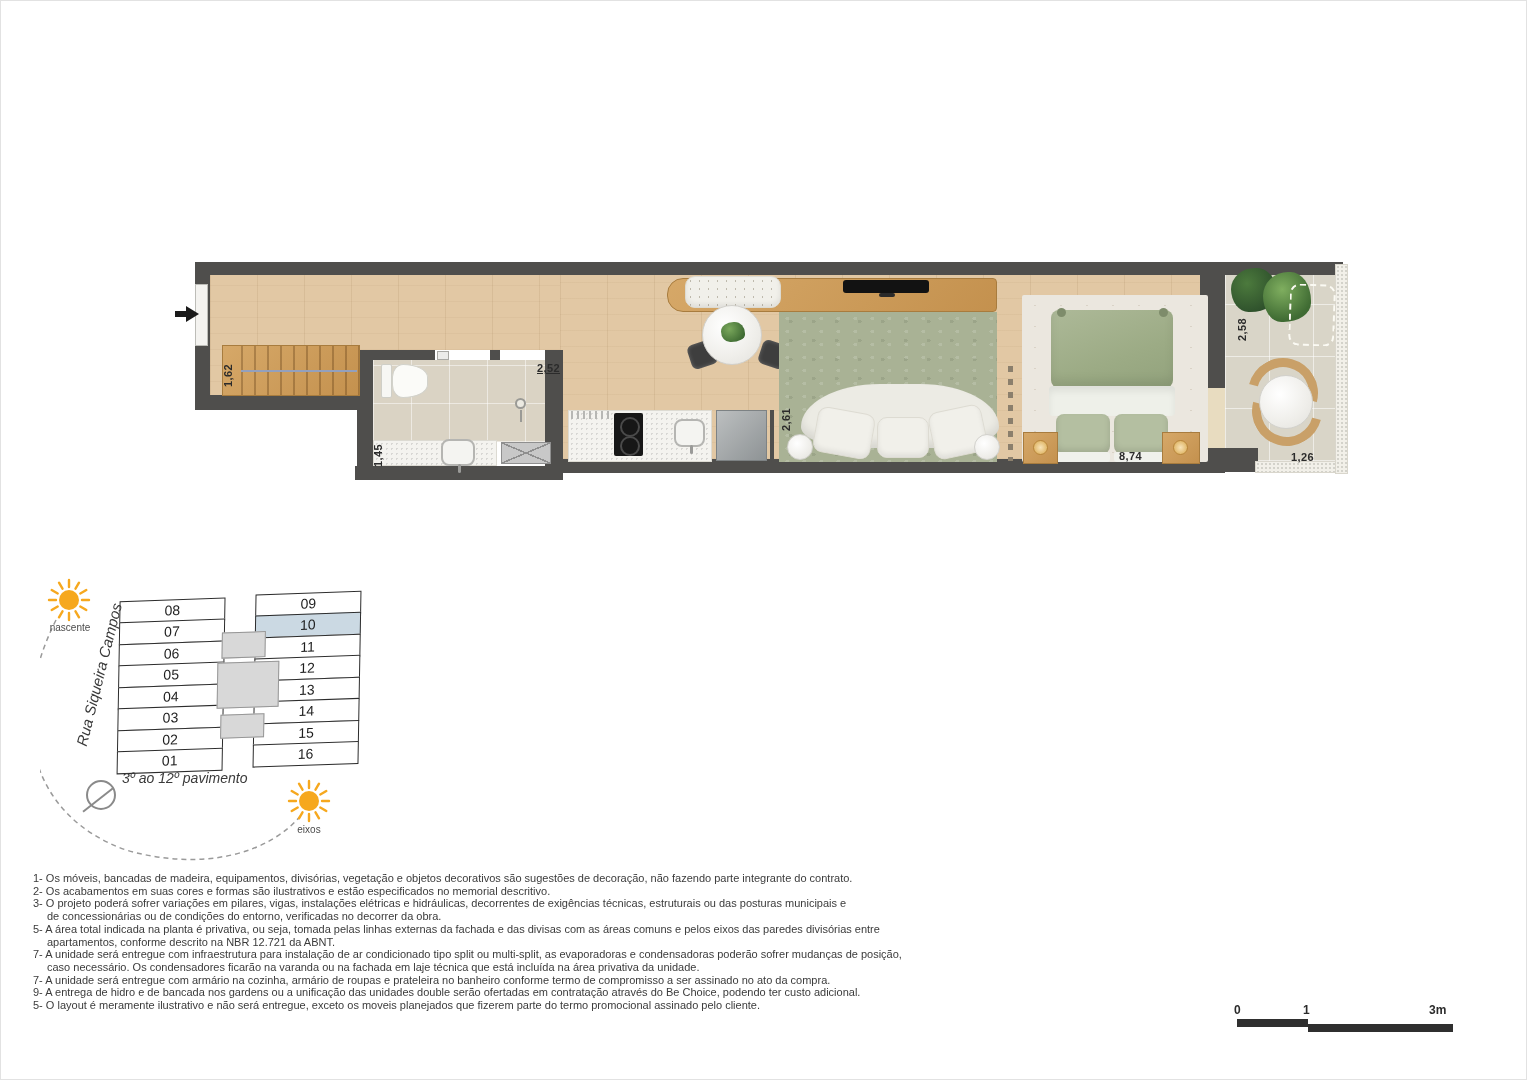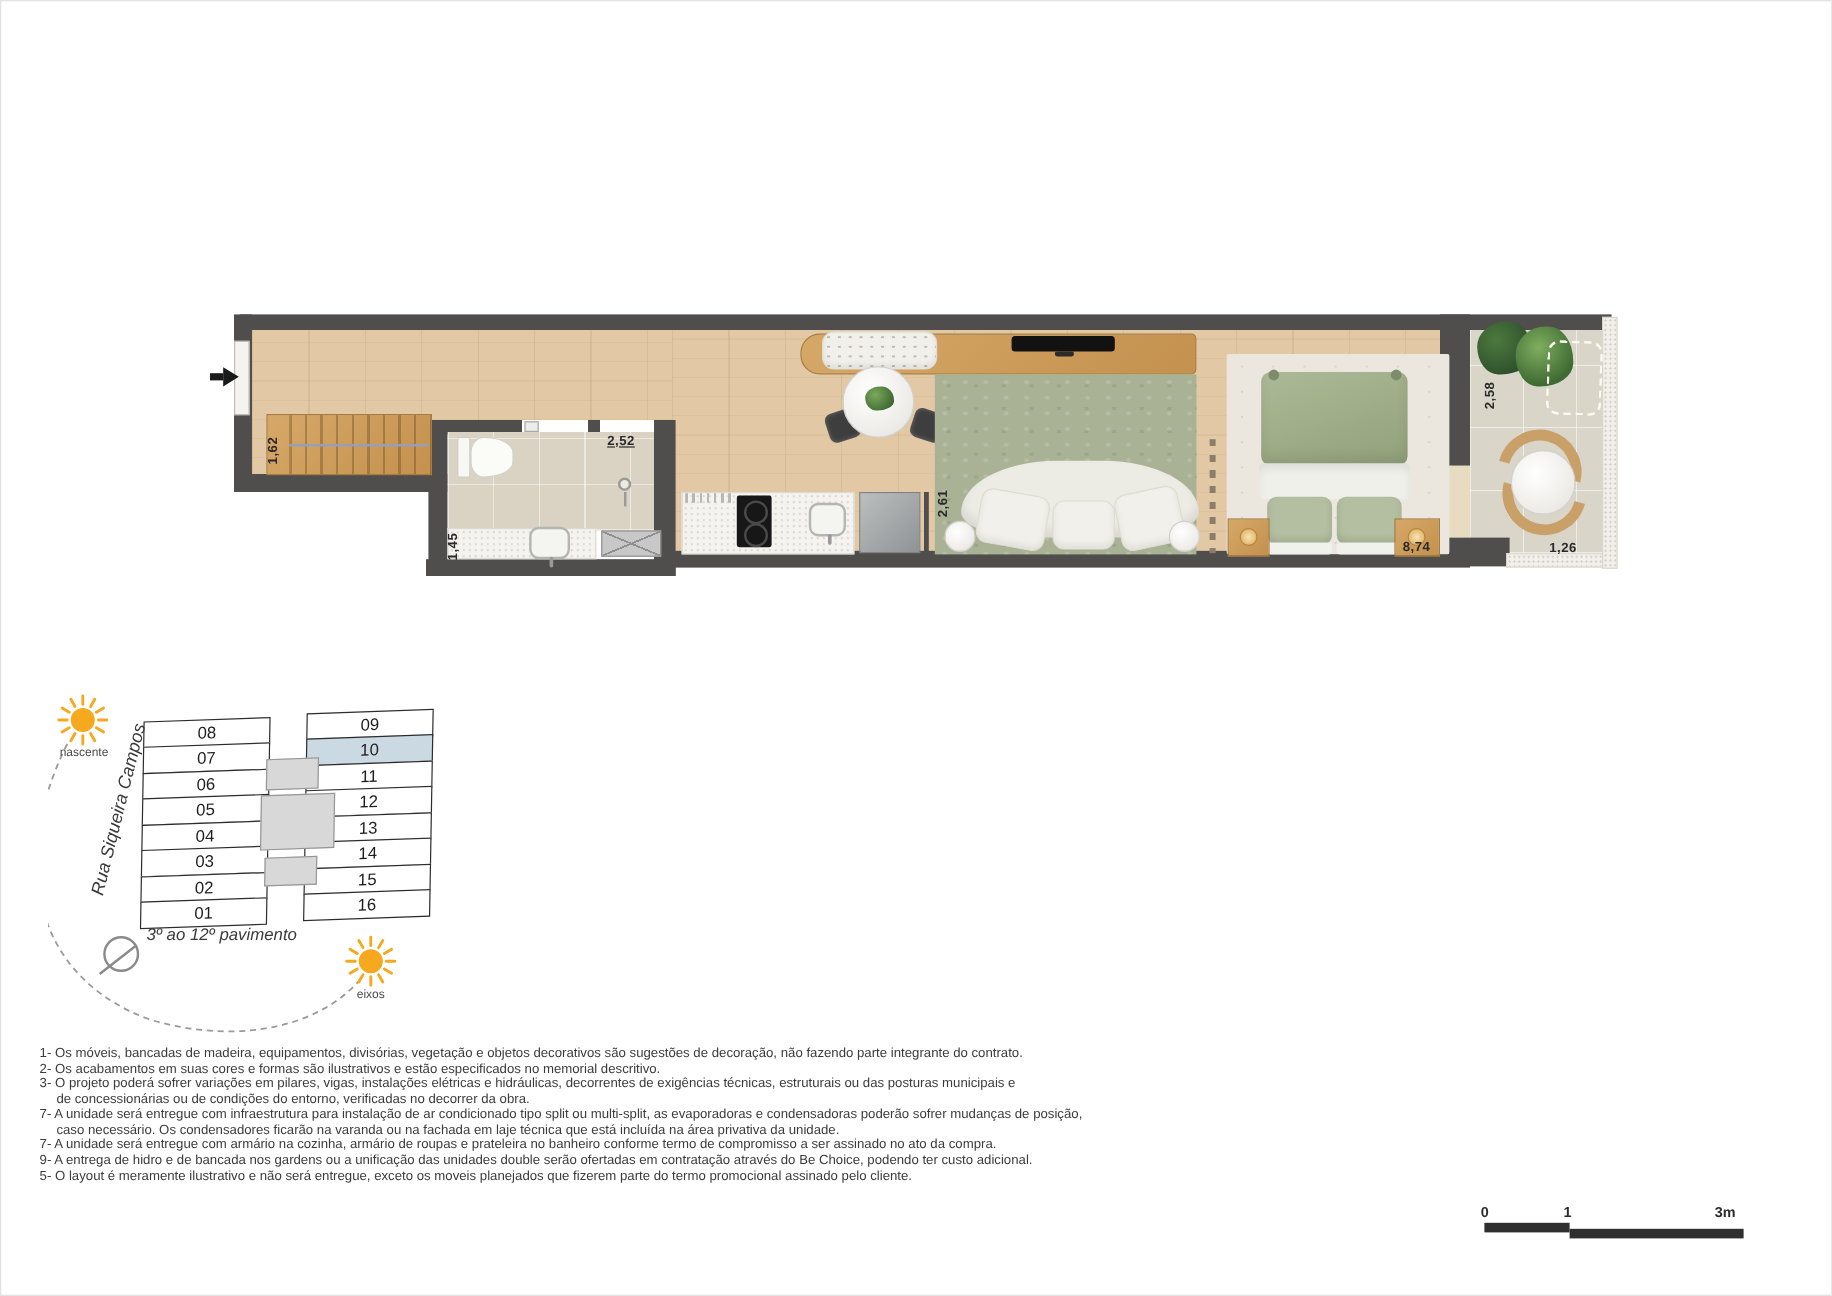--- a/index.html
+++ b/index.html
@@ -103,21 +103,21 @@
 
     <div class="tile" style="left:178px;top:102px;width:172px;height:82px;"></div>
     <div class="speckle" style="left:178px;top:182px;width:124px;height:26px;border:1px solid #dcdad2;"></div>
     <div style="left:186px;top:106px;width:11px;height:34px;background:#f7f7f4;border:1px solid #cfcfc8;border-radius:2px;"></div>
     <div style="left:197px;top:106px;width:36px;height:34px;background:#fbfbf8;border:1px solid #d2d2cb;border-radius:40% 90% 90% 40% / 50% 50% 50% 50%;"></div>
     <div class="sinkbox" style="left:246px;top:181px;width:34px;height:27px;"></div>
     <div style="left:320px;top:140px;width:11px;height:11px;border:2px solid #9a9a96;border-radius:50%;background:#eceae2;"></div>
     <div style="left:325px;top:152px;width:2px;height:12px;background:#9a9a96;"></div>
     <div class="hatch" style="left:306px;top:184px;width:50px;height:22px;"></div>
     <div class="dim v" style="left:168px;top:188px;width:30px;">1,45</div>
-    <div class="dim" style="left:311px;top:104px;text-decoration:underline;">2,52</div>
+    <div class="dim" style="left:342px;top:104px;text-decoration:underline;">2,52</div>
 
     <div class="speckle" style="left:373px;top:152px;width:144px;height:52px;border:1px solid #dddbd3;"></div>
     <div style="left:376px;top:153px;width:40px;height:8px;background:repeating-linear-gradient(90deg,#b7b7b4 0 2px,transparent 2px 6px);"></div>
     <div class="cooktop" style="left:419px;top:155px;width:29px;height:43px;"></div>
     <div class="sinkbox" style="left:479px;top:161px;width:31px;height:28px;"></div>
     <div style="left:521px;top:152px;width:51px;height:51px;background:linear-gradient(135deg,#bcbfc0,#8e9395);border:1px solid #7d8284;"></div>
     <div class="wall" style="left:575px;top:152px;width:4px;height:52px;"></div>
 
     <div class="woodbox" style="left:472px;top:20px;width:330px;height:34px;border-radius:16px 4px 4px 16px;"></div>
     <div class="cushion" style="left:490px;top:18px;width:96px;height:32px;background-image:radial-gradient(rgba(95,85,60,.35) 1px,transparent 1px);background-size:9px 8px;"></div>
@@ -147,21 +147,21 @@
     <div style="left:964px;top:50px;width:9px;height:9px;background:#7e8c6b;border-radius:50%;"></div>
     <div style="left:854px;top:128px;width:126px;height:30px;background:#eef0e9;border-radius:4px;box-shadow:inset 0 5px 7px rgba(0,0,0,.07);"></div>
     <div class="pillow" style="left:861px;top:156px;width:54px;height:40px;"></div>
     <div class="pillow" style="left:919px;top:156px;width:54px;height:40px;"></div>
     <div style="left:861px;top:194px;width:54px;height:10px;background:#f0f1ec;border-radius:3px;"></div>
     <div style="left:919px;top:194px;width:54px;height:10px;background:#f0f1ec;border-radius:3px;"></div>
     <div class="woodbox" style="left:828px;top:174px;width:35px;height:32px;"></div>
     <div class="lamp" style="left:838px;top:182px;"></div>
     <div class="woodbox" style="left:967px;top:174px;width:38px;height:32px;"></div>
     <div class="lamp" style="left:978px;top:182px;"></div>
-    <div class="dim" style="left:974px;top:192px;">8,74</div>
+    <div class="dim" style="left:924px;top:192px;">8,74</div>
 
     <div class="plantblob" style="left:1036px;top:10px;width:46px;height:44px;background:radial-gradient(circle at 35% 35%,#4c7a3d,#2d4f2b 75%);"></div>
     <div class="plantblob" style="left:1068px;top:14px;width:48px;height:50px;background:radial-gradient(circle at 40% 35%,#7fae5f,#3f6b33 72%);"></div>
     <div style="left:1094px;top:26px;width:46px;height:62px;border:2px dashed #fbfaf3;border-radius:10px;transform:rotate(2deg);"></div>
     <div class="bench-arc" style="left:1053px;top:100px;transform:rotate(-30deg);"></div>
     <div class="bench-arc" style="left:1057px;top:118px;transform:rotate(150deg);"></div>
     <div class="marble" style="left:1064px;top:117px;width:54px;height:54px;"></div>
     <div class="dim v" style="left:1032px;top:62px;width:30px;">2,58</div>
     <div class="dim" style="left:1096px;top:193px;">1,26</div>
   </div>
@@ -238,20 +238,22 @@
       <circle cx="23" cy="23" r="10" fill="#f6a81e"></circle>
     </svg>
     <div class="abs sunlabel" style="left:238px;top:244px;width:62px;">eixos</div>
   </div>
 
   <div class="notes">
     <div class="note">1- Os móveis, bancadas de madeira, equipamentos, divisórias, vegetação e objetos decorativos são sugestões de decoração, não fazendo parte integrante do contrato.</div>
     <div class="note">2- Os acabamentos em suas cores e formas são ilustrativos e estão especificados no memorial descritivo.</div>
     <div class="note">3- O projeto poderá sofrer variações em pilares, vigas, instalações elétricas e hidráulicas, decorrentes de exigências técnicas, estruturais ou das posturas municipais e
 de concessionárias ou de condições do entorno, verificadas no decorrer da obra.</div>
+    <div class="note">5- A área total indicada na planta é privativa, ou seja, tomada pelas linhas externas da fachada e das divisas com as áreas comuns e pelos eixos das paredes divisórias entre
+apartamentos, conforme descrito na NBR 12.721 da ABNT.</div>
     <div class="note">7- A unidade será entregue com infraestrutura para instalação de ar condicionado tipo split ou multi-split, as evaporadoras e condensadoras poderão sofrer mudanças de posição,
 caso necessário. Os condensadores ficarão na varanda ou na fachada em laje técnica que está incluída na área privativa da unidade.</div>
     <div class="note">7- A unidade será entregue com armário na cozinha, armário de roupas e prateleira no banheiro conforme termo de compromisso a ser assinado no ato da compra.</div>
     <div class="note">9- A entrega de hidro e de bancada nos gardens ou a unificação das unidades double serão ofertadas em contratação através do Be Choice, podendo ter custo adicional.</div>
     <div class="note">5- O layout é meramente ilustrativo e não será entregue, exceto os moveis planejados que fizerem parte do termo promocional assinado pelo cliente.</div>
   </div>
 
 
   <div class="scalebar">
     <div class="abs" style="left:-3px;top:0;">0</div>

